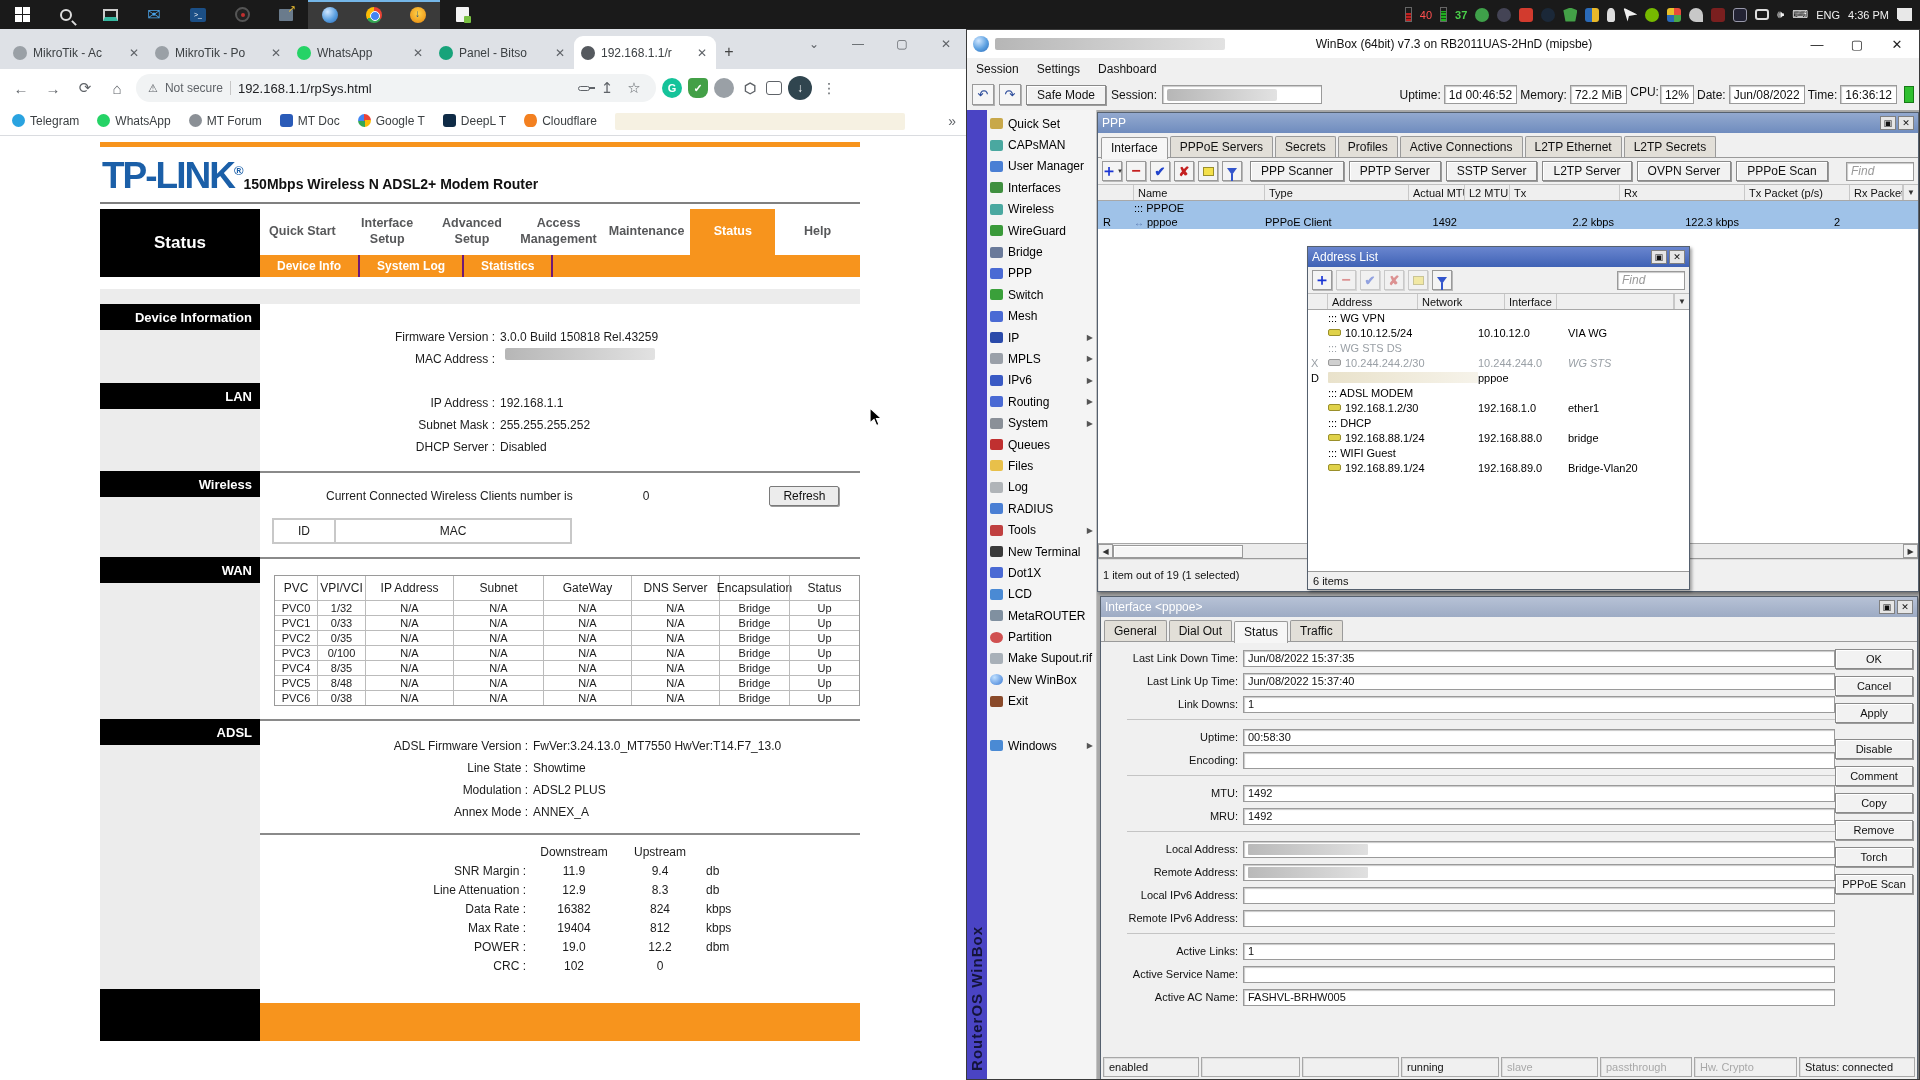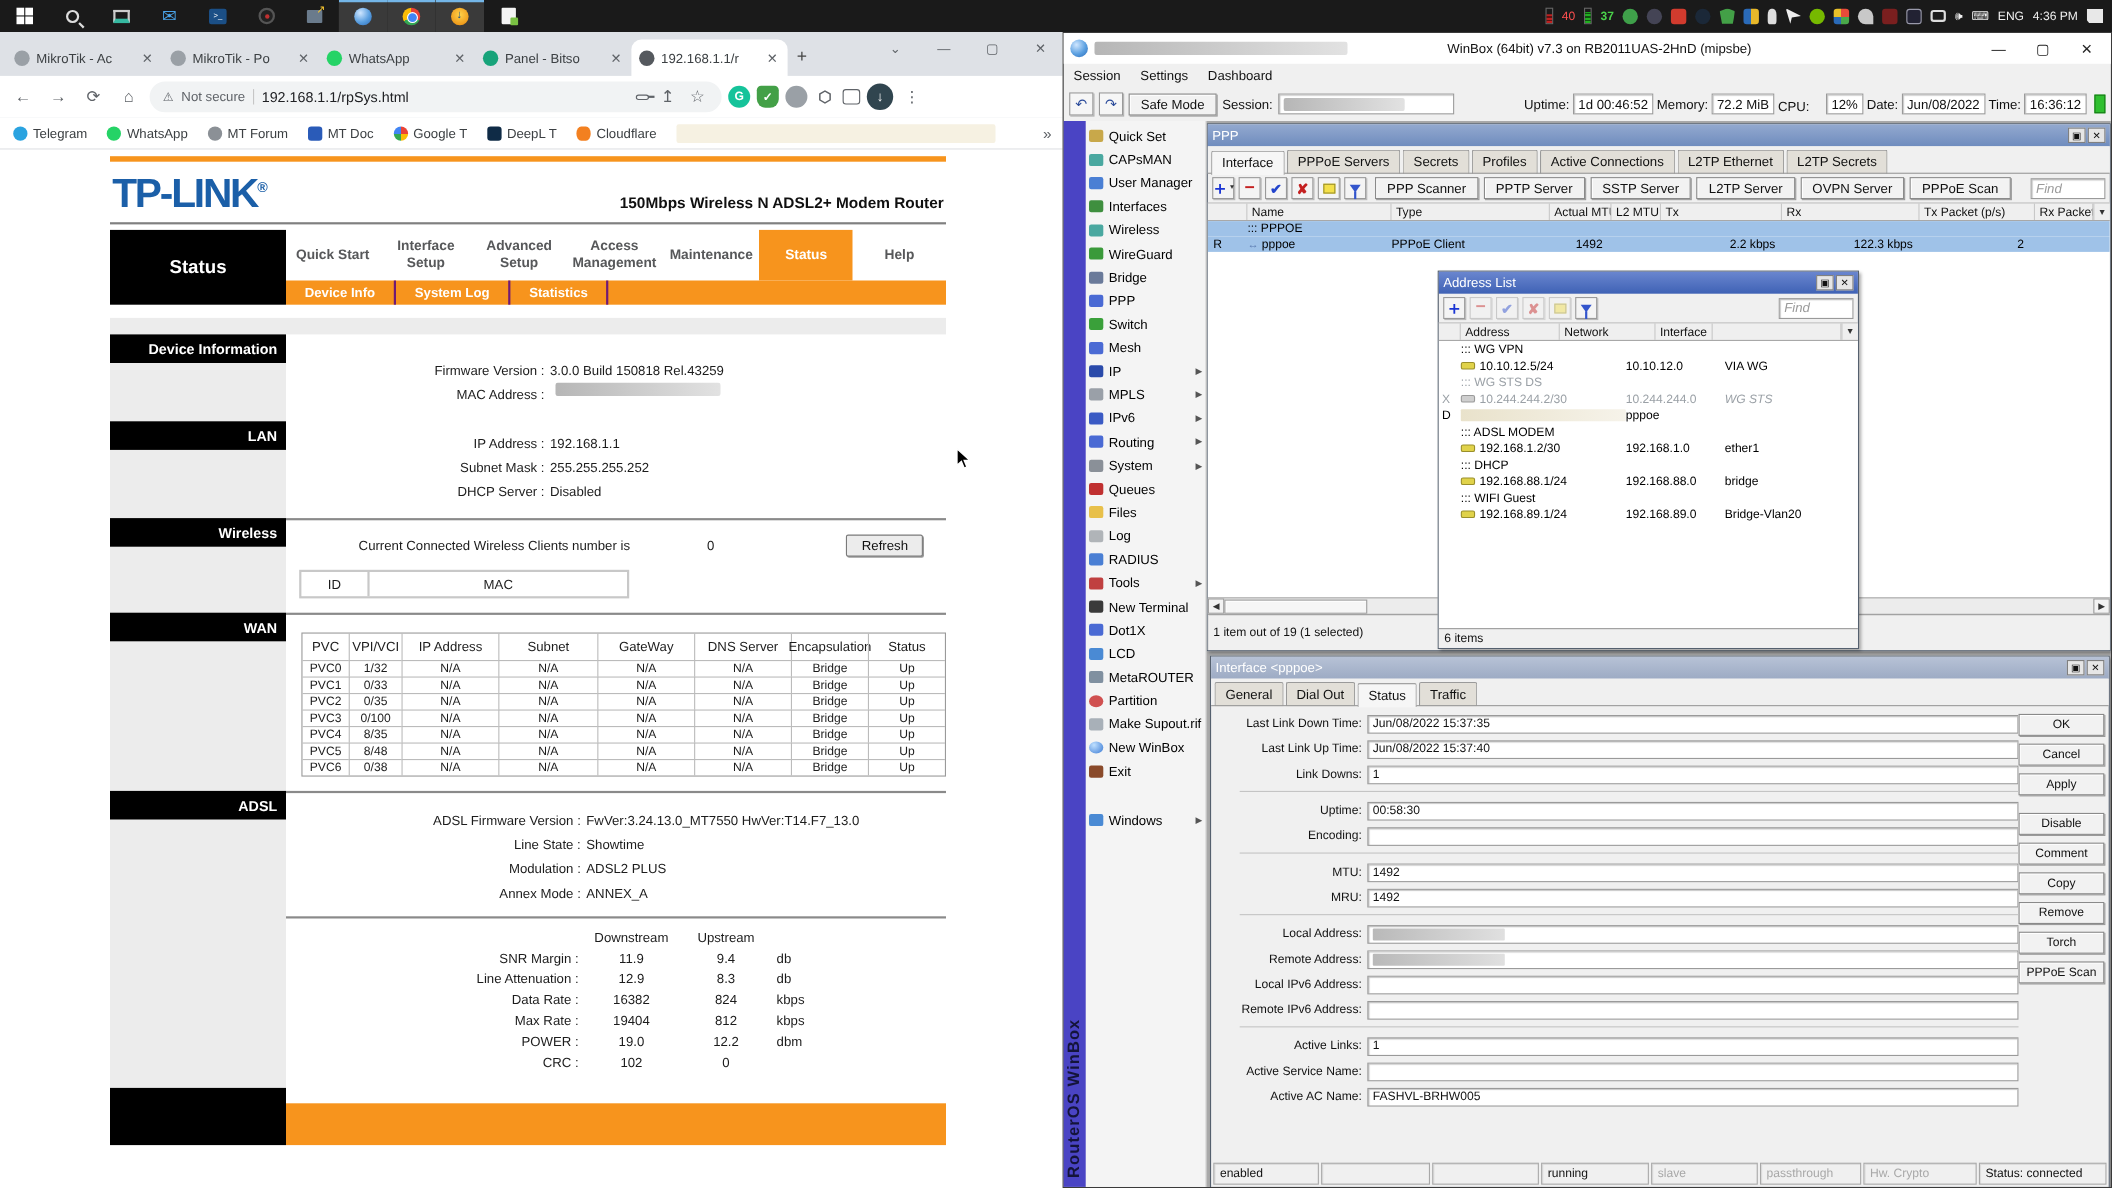--- a/index.html
+++ b/index.html
@@ -65,37 +65,37 @@
 .keyic::after{content:'';position:absolute;right:-6px;top:0.5px;width:6px;height:1.5px;background:#5f6368}
 .ext{width:20px;height:20px;border-radius:50%;display:flex;align-items:center;justify-content:center;font-size:11px;font-weight:bold;color:#fff;flex:none}
 .ext-g{background:#15c39a}
 .ext-shield{background:#43a047;border-radius:4px 4px 8px 8px}
 .ext-grey{background:#9aa0a6}
 .ext-puz{background:none;color:#5f6368;font-size:14px}
 .ext-side{background:none;color:#5f6368;border:1.5px solid #5f6368;border-radius:3px;width:16px;height:14px}
 .dl-btn{width:24px;height:24px;border-radius:50%;background:#30454f;color:#fff;display:flex;align-items:center;justify-content:center;font-size:12px}
 .kebab{color:#5f6368;font-size:14px;padding:0 4px;letter-spacing:0}
 .bookmarks{height:29px;background:#fff;display:flex;align-items:center;padding:0 12px;gap:18px;font-size:12px;color:#3c4043;border-bottom:1px solid #dadce0}
-.bm{display:flex;align-items:center;gap:5px}
+.bm{display:flex;align-items:flex-start;gap:5px}
 .bm i{width:13px;height:13px;border-radius:50%;flex:none;display:block}
 .bm-tg{background:#2aa3e0}
 .bm-wa{background:#25d366}
 .bm-mt{background:#8b9096}
 .bm-doc{background:#2a5bb8;border-radius:3px!important}
 .bm-g{background:conic-gradient(#ea4335 0 25%,#fbbc05 0 50%,#34a853 0 75%,#4285f4 0)}
 .bm-dl{background:#0f2b46;border-radius:3px!important}
 .bm-cf{background:#f38020;border-radius:40%/60%!important}
 .bm-redact{width:290px;height:17px;background:#f6f1e2;border-radius:2px}
 .bm-more{margin-left:auto;color:#5f6368;font-size:14px}
 .page{position:absolute;left:0;top:107px;width:968px;height:944px;background:#fff;overflow:hidden}
 
 
 .tp{width:760px;margin-left:100px}
 .tp-rule{height:5px;background:#f7941d;margin-top:6px}
-.tp-head{display:flex;align-items:flex-end;justify-content:space-between;padding:10px 2px 8px;border-bottom:2px solid #808080}
+.tp-head{display:flex;align-items:flex-end;justify-content:flex-start;padding:10px 2px 8px;border-bottom:2px solid #808080}
 .tp-logo{font-size:37px;font-weight:800;color:#1b5fa8;letter-spacing:-2px;line-height:1}
 .tp-logo sup{font-size:13px;letter-spacing:0}
 .tp-tagline{font-size:14px;font-weight:bold;color:#101010;padding-bottom:2px}
 .tp-navwrap{display:flex;margin-top:5px}
 .tp-side{width:160px;height:68px;background:#000;color:#fff;font-size:17px;font-weight:bold;display:flex;align-items:center;justify-content:center}
 .tp-navcol{flex:1;display:flex;flex-direction:column}
 .tp-nav{height:46px;display:flex}
 .tp-nav-item{flex:1;display:flex;align-items:center;justify-content:center;text-align:center;font-size:12.5px;font-weight:bold;color:#57585a;padding:0 6px;line-height:1.25}
 .tp-nav-item.active{background:#f7941d;color:#fff}
 .tp-subnav{height:22px;background:#f7941d;display:flex}
@@ -714,21 +714,21 @@
     <div class="wb-stats">
 
     <span style="display:inline-flex;align-items:center;gap:3px">
         <span>Uptime:</span>
         <span class="sunken">1d 00:46:52</span>
       </span>
         <span style="display:inline-flex;align-items:center;gap:3px">
         <span>Memory:</span>
         <span class="sunken">72.2 MiB</span>
       </span>
-        <span style="display:inline-flex;align-items:flex-end;gap:15px">
+        <span style="display:inline-flex;align-items:flex-start;gap:1px">
         <span>CPU:</span>
         <span class="sunken">12%</span>
       </span>
         <span style="display:inline-flex;align-items:center;gap:3px">
         <span>Date:</span>
         <span class="sunken">Jun/08/2022</span>
       </span>
         <span style="display:inline-flex;align-items:center;gap:3px">
         <span>Time:</span>
         <span class="sunken">16:36:12</span>

